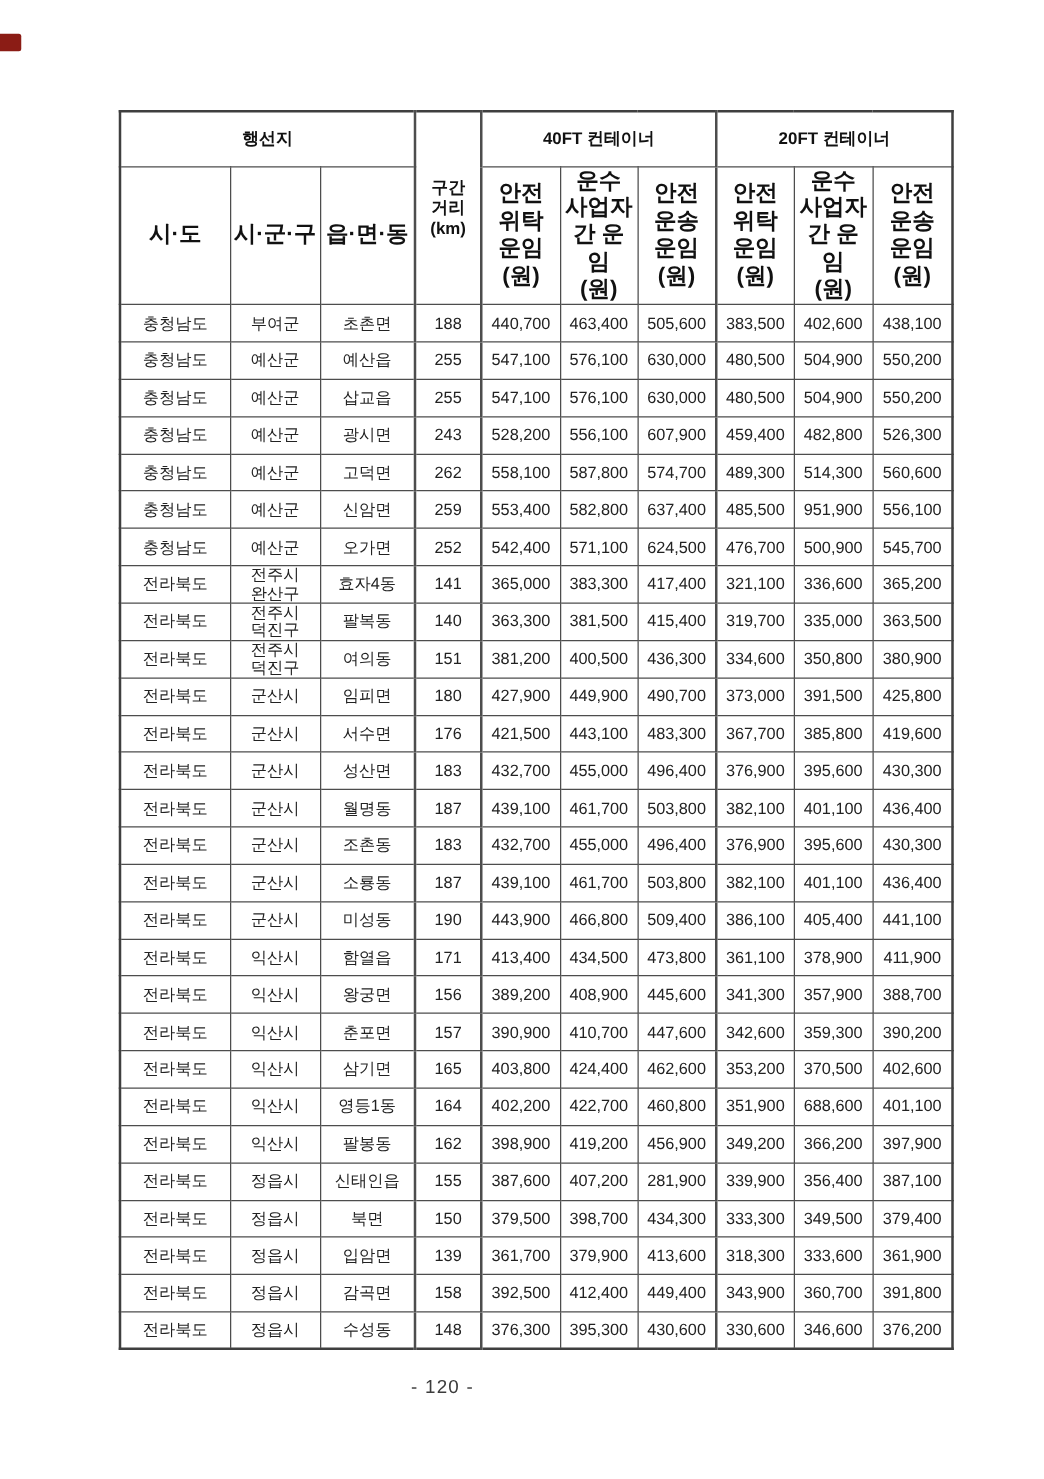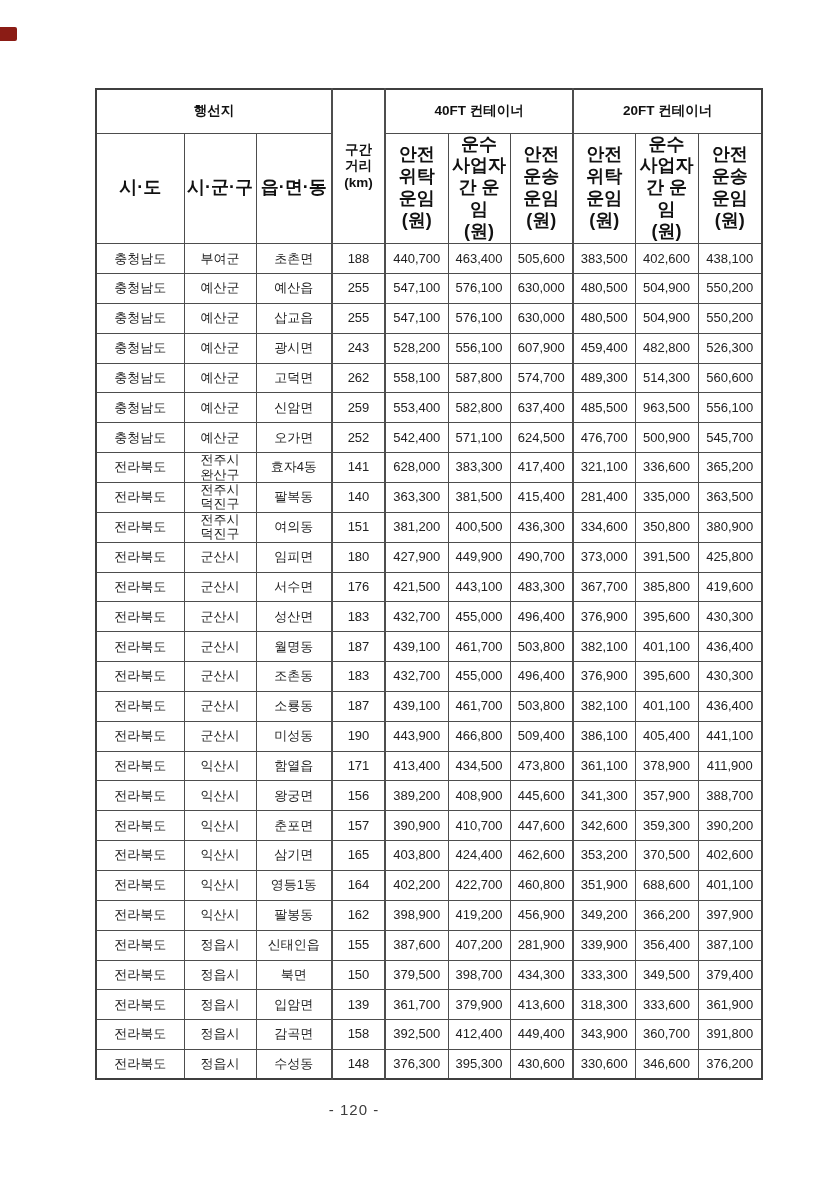--- a/index.html
+++ b/index.html
@@ -178,58 +178,58 @@
       </tr>
         <tr class="data-row" style="">
         <td>충청남도</td>
         <td>예산군</td>
         <td>신암면</td>
         <td class="group-sep">259</td>
         <td class="group-sep">553,400</td>
         <td>582,800</td>
         <td>637,400</td>
         <td class="group-sep">485,500</td>
-        <td>963,500</td>
+        <td>951,900</td>
         <td>556,100</td>
       </tr>
         <tr class="data-row" style="">
         <td>충청남도</td>
         <td>예산군</td>
         <td>오가면</td>
         <td class="group-sep">252</td>
         <td class="group-sep">542,400</td>
         <td>571,100</td>
         <td>624,500</td>
         <td class="group-sep">476,700</td>
         <td>500,900</td>
         <td>545,700</td>
       </tr>
         <tr class="data-row" style="">
         <td>전라북도</td>
         <td>전주시
 완산구</td>
         <td>효자4동</td>
         <td class="group-sep">141</td>
-        <td class="group-sep">628,000</td>
+        <td class="group-sep">365,000</td>
         <td>383,300</td>
         <td>417,400</td>
         <td class="group-sep">321,100</td>
         <td>336,600</td>
         <td>365,200</td>
       </tr>
         <tr class="data-row" style="">
         <td>전라북도</td>
         <td>전주시
 덕진구</td>
         <td>팔복동</td>
         <td class="group-sep">140</td>
         <td class="group-sep">363,300</td>
         <td>381,500</td>
         <td>415,400</td>
-        <td class="group-sep">281,400</td>
+        <td class="group-sep">319,700</td>
         <td>335,000</td>
         <td>363,500</td>
       </tr>
         <tr class="data-row" style="">
         <td>전라북도</td>
         <td>전주시
 덕진구</td>
         <td>여의동</td>
         <td class="group-sep">151</td>
         <td class="group-sep">381,200</td>

